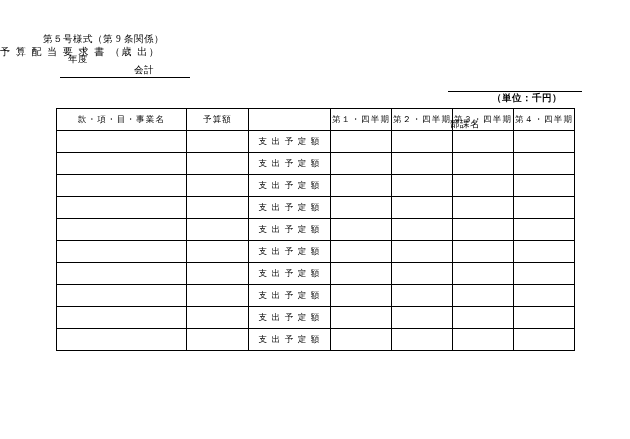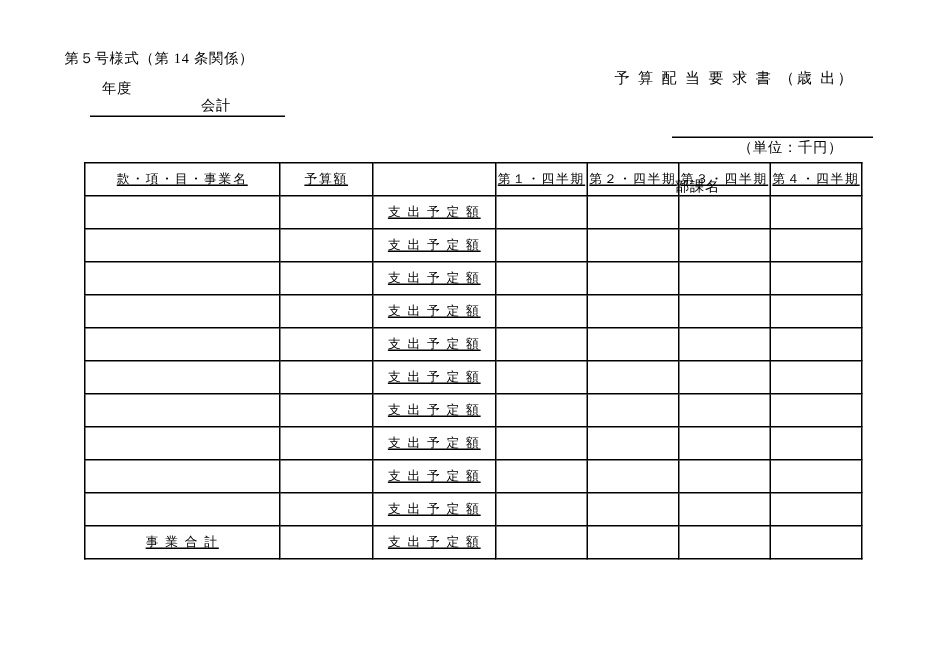--- a/index.html
+++ b/index.html
@@ -25,21 +25,21 @@
     top: 33px;
     font-size: 9.5px;
     letter-spacing: 0.5px;
     white-space: nowrap;
   }
   .doc-title {
     position: absolute;
     left: 0;
     top: 45px;
     width: 570px;
-    text-align: right;
+    text-align: left;
     font-size: 10px;
     letter-spacing: 1.6px;
     white-space: nowrap;
   }
   .year-line {
     position: absolute;
     left: 60px;
     top: 63px;
     width: 130px;
     border-bottom: 1px solid #000;
@@ -78,30 +78,30 @@
     white-space: nowrap;
     margin-top: 40px;
   }
   .unit-label {
     position: absolute;
     left: 492px;
     top: 92px;
     font-size: 9.5px;
     letter-spacing: 0.5px;
     white-space: nowrap;
+    font-weight: bold;
   }
   table.main {
     position: absolute;
     left: 56px;
     top: 108px;
     border-collapse: collapse;
     table-layout: fixed;
     width: 518px;
     font-size: 8.5px;
-    text-decoration: underline;
   }
   table.main td, table.main th {
     border: 1px solid #000000;
     height: 21px;
     padding: 0;
     font-weight: normal;
     text-align: center;
     vertical-align: middle;
     letter-spacing: 1.2px;
     white-space: nowrap;
@@ -120,21 +120,21 @@
   }
   .plan-cell {
     letter-spacing: 1.4px;
   }
 </style>
 </head>
 <body>
 
 <div class="page">
 
-  <div class="form-no">第５号様式（第 14 条関係）</div>
+  <div class="form-no">第５号様式（第 9 条関係）</div>
 
   <div class="doc-title">予 算 配 当 要 求 書 （歳 出）</div>
 
   <div class="year-line"></div>
   <div class="year-label">年度</div>
   <div class="kaikei-label">会計</div>
 
   <div class="dept-line"></div>
   <div class="dept-label">部課名</div>
 
@@ -245,25 +245,16 @@
       </tr>
       <tr>
         <td></td>
         <td></td>
         <td class="plan-cell">支 出 予 定 額</td>
         <td></td>
         <td></td>
         <td></td>
         <td></td>
       </tr>
-      <tr>
-        <td class="total-label">事  業  合  計</td>
-        <td></td>
-        <td class="plan-cell">支 出 予 定 額</td>
-        <td></td>
-        <td></td>
-        <td></td>
-        <td></td>
-      </tr>
     </tbody>
   </table>
 
 </div>
 
 </body></html>

